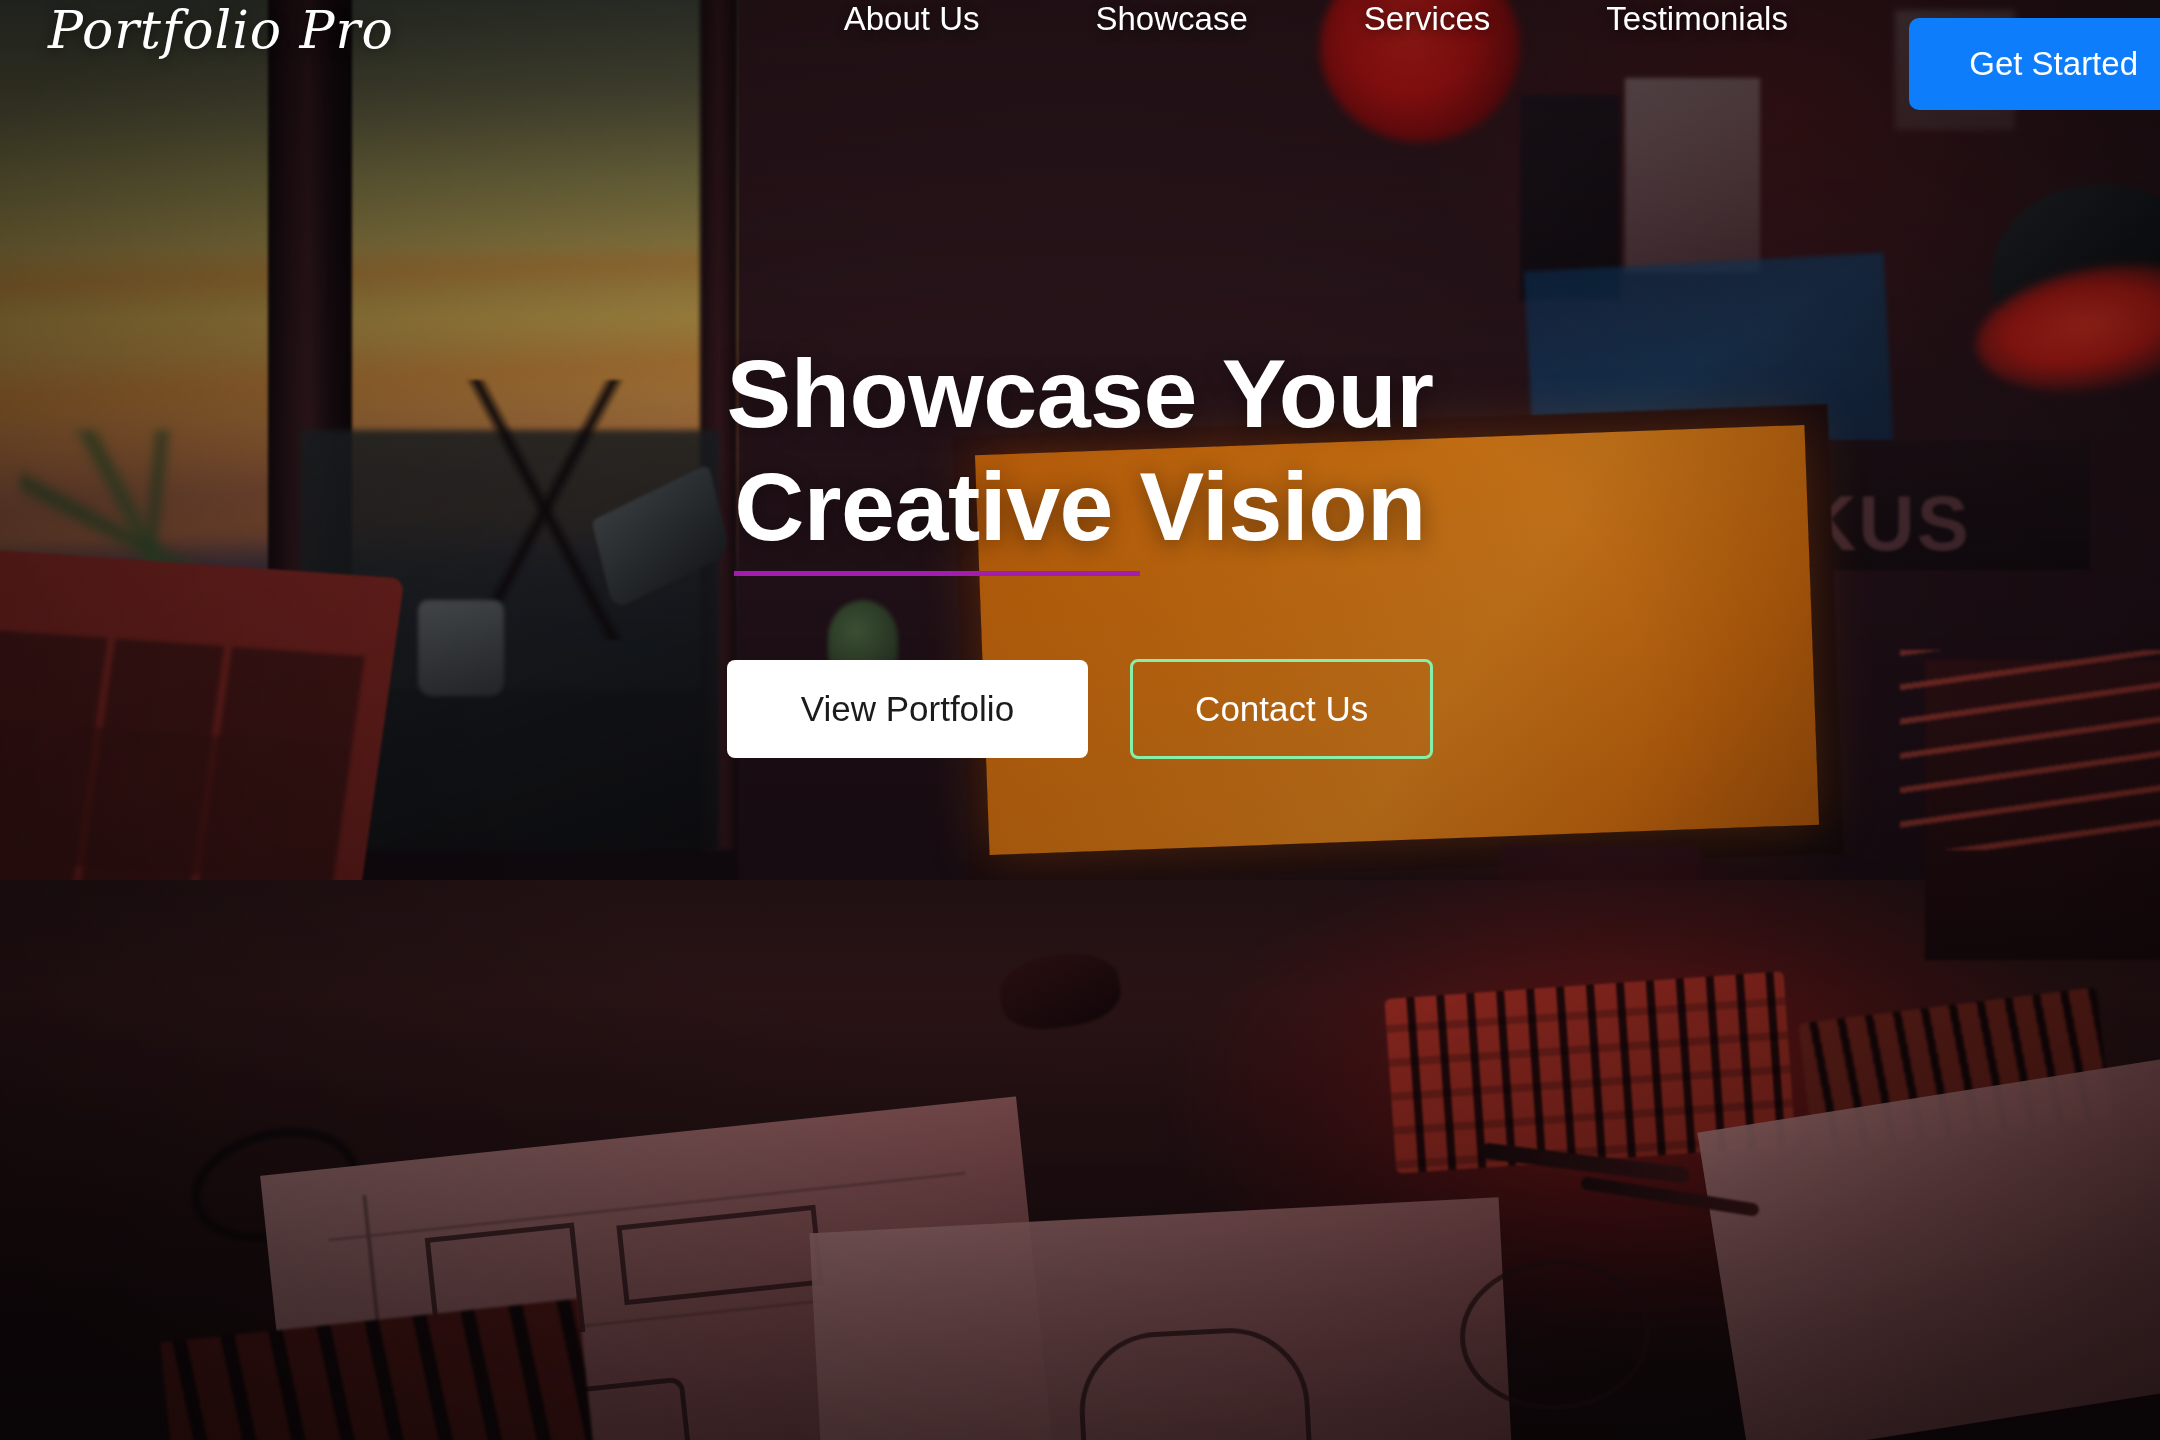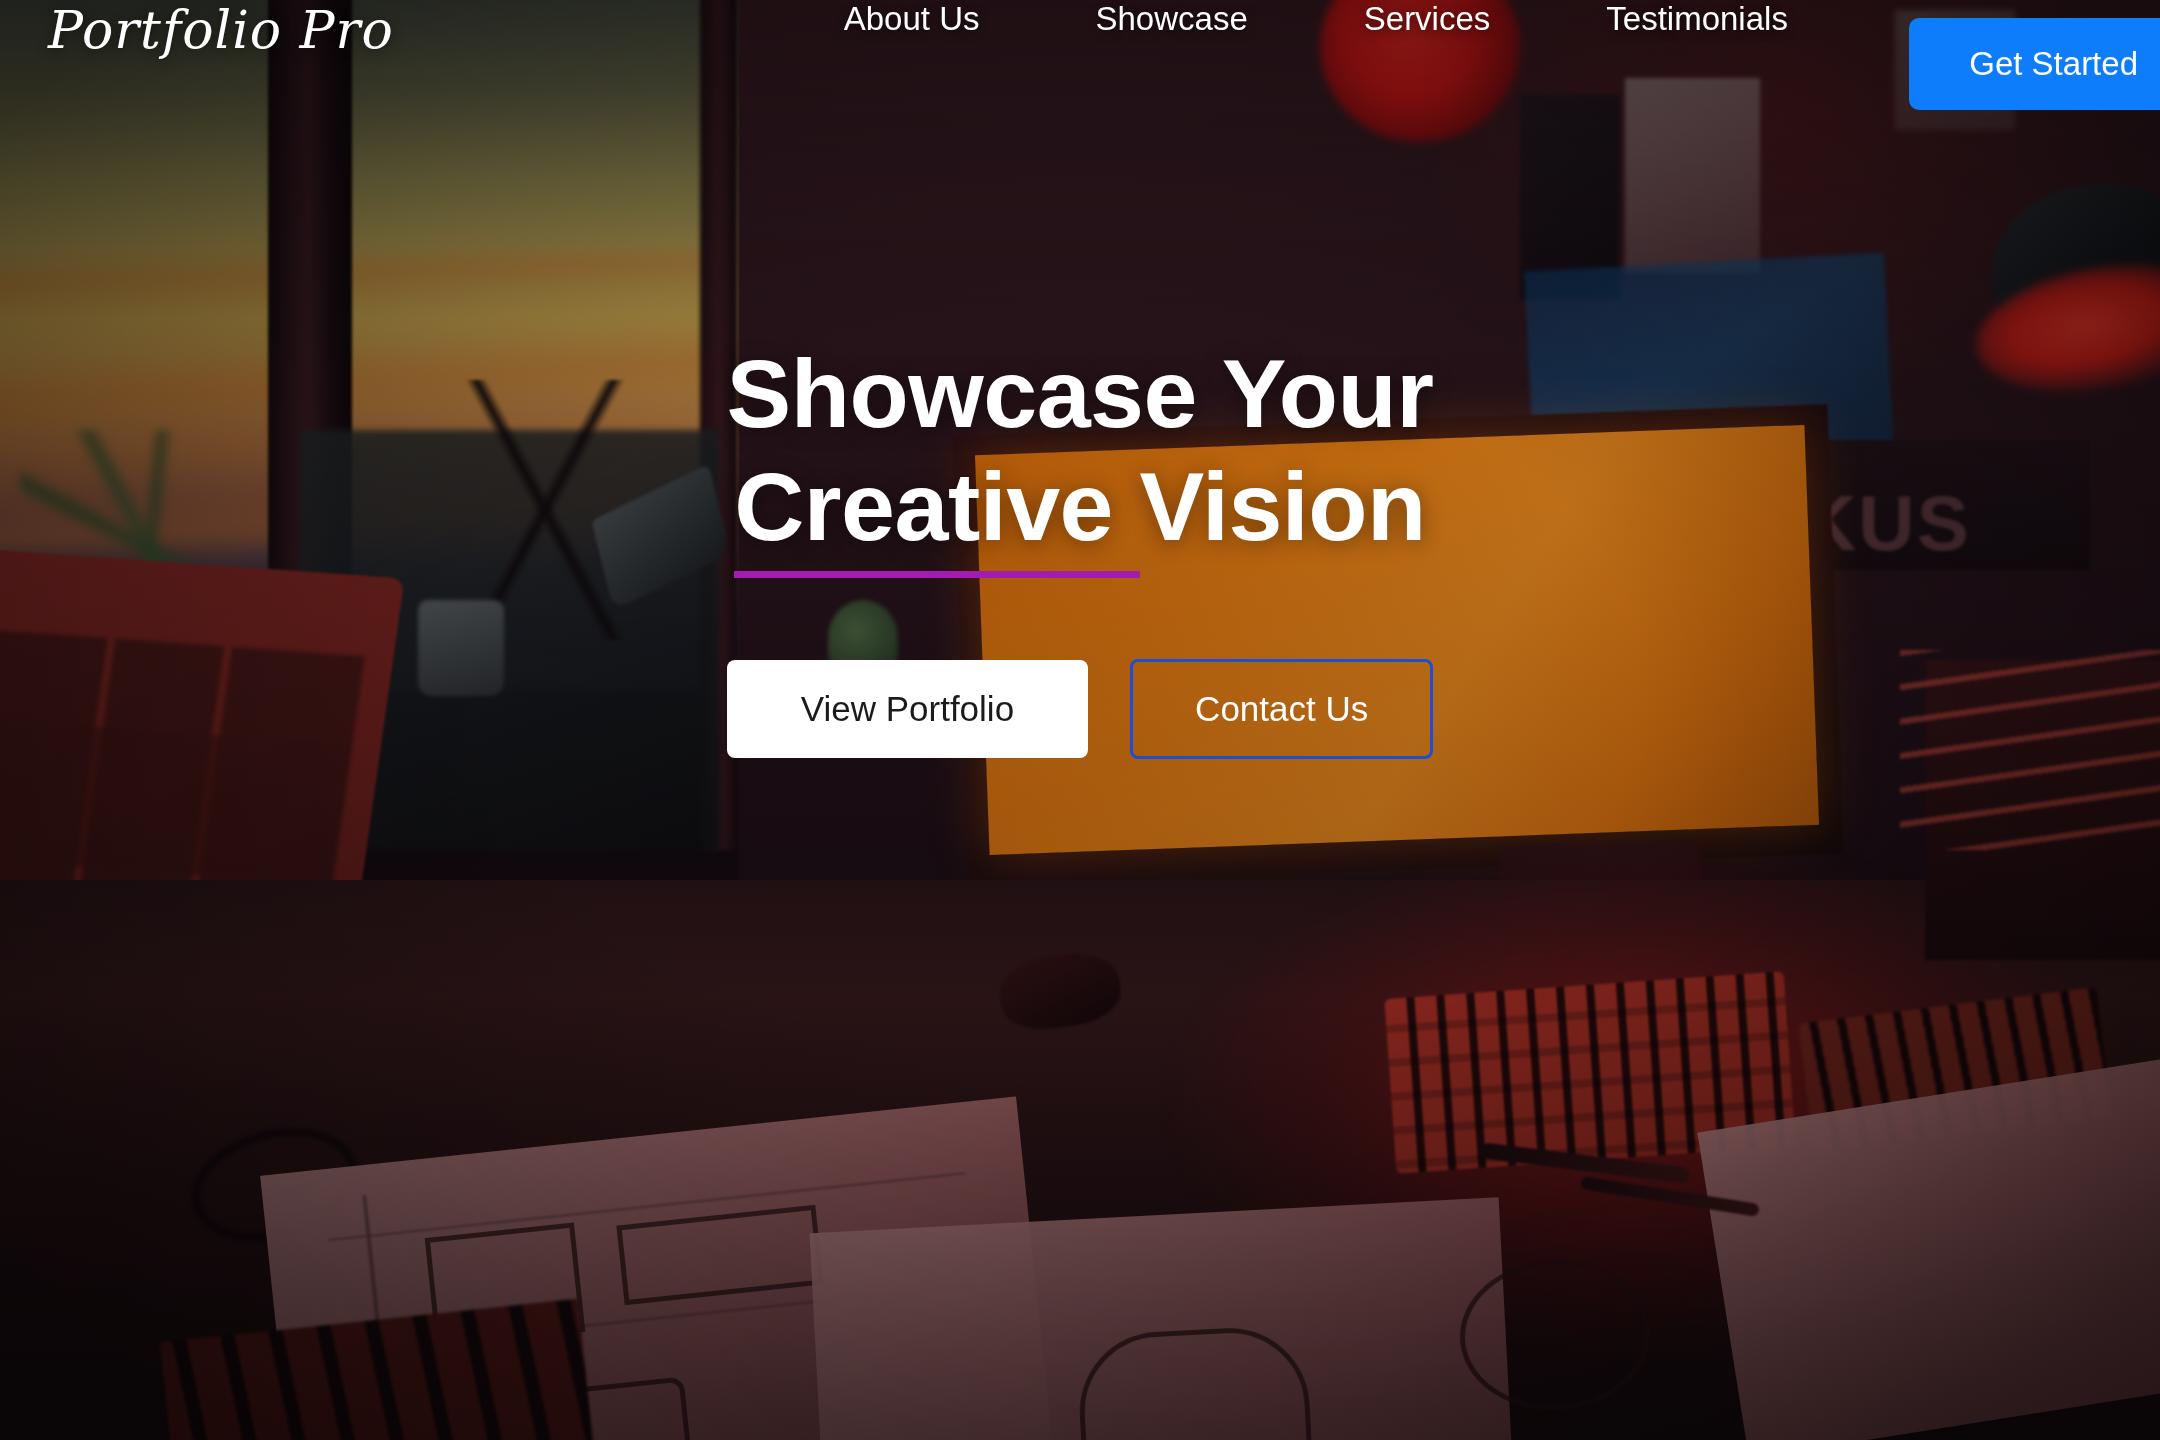--- a/index.html
+++ b/index.html
@@ -502,21 +502,21 @@
     text-align: center;
     font-size: 97px;
     font-weight: 700;
     line-height: 1.16;
     color: #ffffff;
     letter-spacing: -0.5px;
     text-shadow: 0 3px 22px rgba(0,0,0,.42);
     pointer-events: auto;
   }
   .hero-title .underlined {
-    border-bottom: 7px solid #a21caf;
+    border-bottom: 5px solid #a21caf;
     padding-bottom: 10px;
   }
   .hero-sub {
     width: 1210px;
     margin-top: 86px;
     text-align: center;
     font-size: 38px;
     line-height: 1.62;
     color: #f2f2f2;
     text-shadow: 0 2px 14px rgba(0,0,0,.6);
@@ -535,21 +535,21 @@
     border-radius: 8px;
     background: #ffffff;
     color: #1b1b1b;
     font-family: "Liberation Sans", sans-serif;
     font-size: 35px;
     cursor: pointer;
     white-space: nowrap;
   }
   .btn-ghost {
     padding: 27px 62px;
-    border: 3px solid #1d4ed8;
+    border: 3px solid #86efac;
     border-radius: 8px;
     background: transparent;
     color: #ffffff;
     font-family: "Liberation Sans", sans-serif;
     font-size: 35px;
     cursor: pointer;
     white-space: nowrap;
   }
 </style>
 </head>

